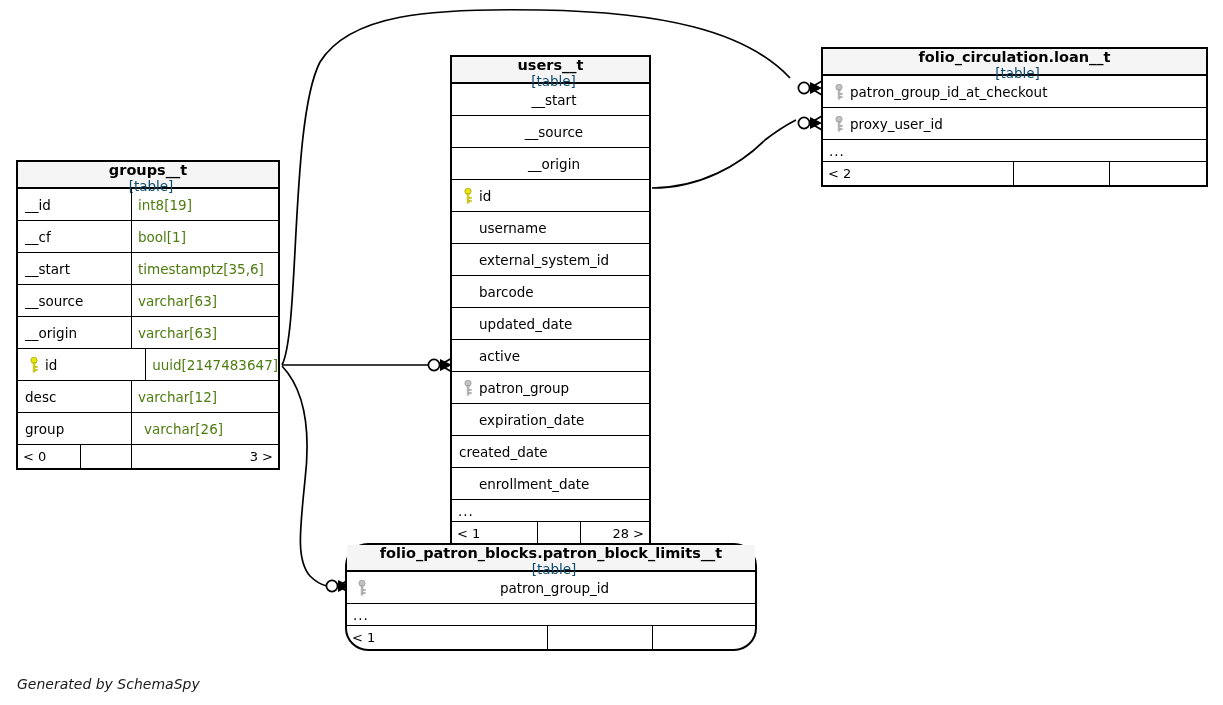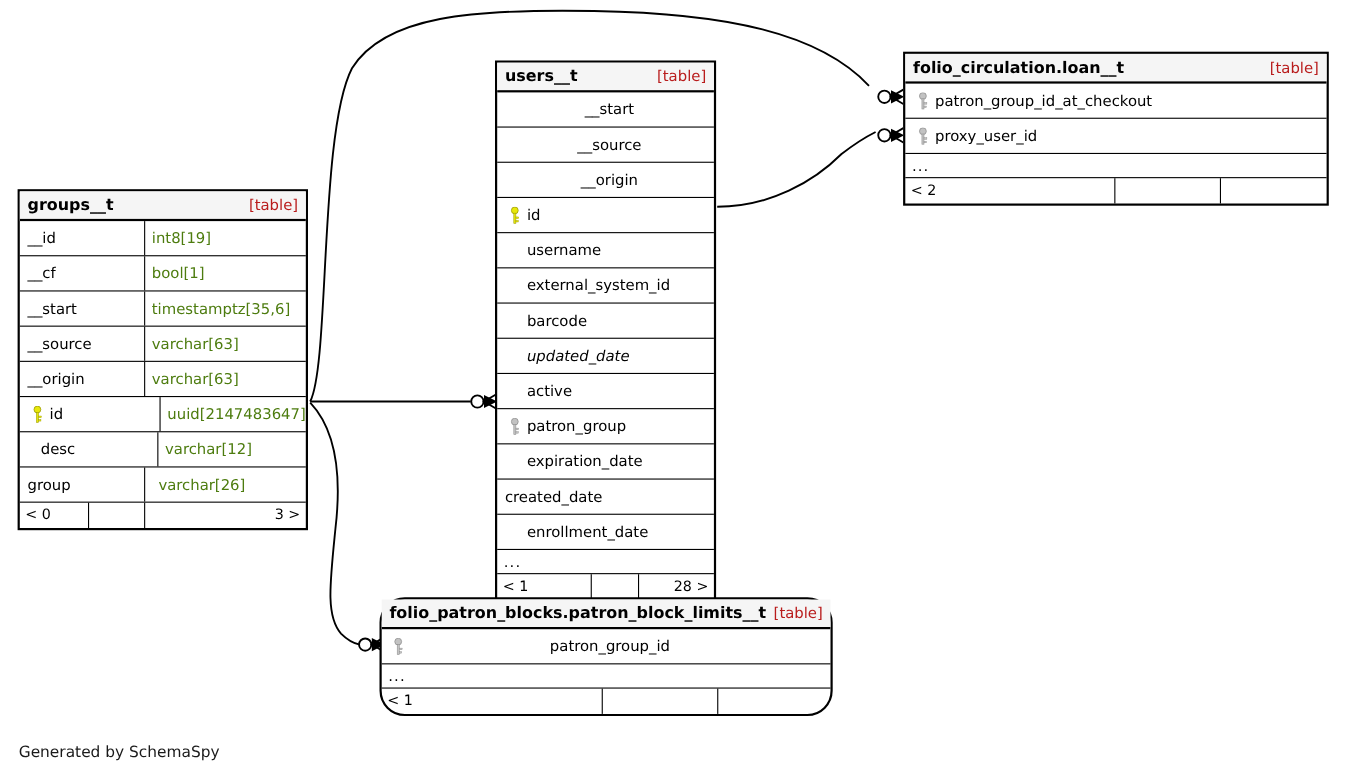--- a/index.html
+++ b/index.html
@@ -37,31 +37,32 @@
   }
   .ent-header {
     box-sizing: border-box;
     background: #f5f5f5;
     border-bottom: 2px solid #000000;
     display: flex;
     align-items: center;
     justify-content: space-between;
     padding: 0 7px;
     height: 27px;
+    flex-direction: column;
   }
   .ent-title {
     font-weight: bold;
     font-size: 14.5px;
     color: #000000;
     white-space: nowrap;
     letter-spacing: 0px;
   }
   .ent-tag {
     font-size: 13.5px;
-    color: #b91c1c;
+    color: #0c4a6e;
     white-space: nowrap;
     padding-left: 6px;
   }
 
   
   .row {
     box-sizing: border-box;
     display: flex;
     height: 32px;
     border-bottom: 1.6px solid #000000;
@@ -135,20 +136,21 @@
   .foot-cell.divider { border-left: 1.6px solid #000000; }
 
   
   #credit {
     position: absolute;
     left: 17px;
     top: 676px;
     font-size: 14px;
     color: #1a1a1a;
     white-space: nowrap;
+    font-style: italic;
   }
 </style>
 </head>
 <body>
 
 <div id="canvas">
 
   <svg id="edges" viewBox="0 0 1223 705" xmlns="http://www.w3.org/2000/svg">
     <defs>
       <g id="crowfoot-left">
@@ -184,21 +186,21 @@
       <path d="M 452,358 L 440,365 L 452,372" fill="none" stroke="#000000" stroke-width="1.7"></path>
     </g>
 
     <g>
       <circle cx="332" cy="586" r="5.6" fill="#ffffff" stroke="#000000" stroke-width="1.7"></circle>
       <path d="M 350,586 L 338,580 L 338,592 Z" fill="#000000"></path>
       <path d="M 350,579 L 338,586 L 350,593" fill="none" stroke="#000000" stroke-width="1.7"></path>
     </g>
   </svg>
 
-  <div class="entity" style="left:16px; top:172px; width:264px;">
+  <div class="entity" style="left:16px; top:160px; width:264px;">
     <div class="ent-header">
       <span class="ent-title">groups__t</span>
       <span class="ent-tag">[table]</span>
     </div>
 
     <div class="row">
       <div class="cell-name" style="width:113px;">__id</div>
       <div class="cell-type" style="flex:1;">int8[19]</div>
     </div>
     <div class="row">
@@ -225,21 +227,21 @@
               <rect x="3.1" y="5.8" width="1.9" height="9.3" fill="#e8e80a" stroke="#9a9a08" stroke-width="0.5"></rect>
               <rect x="5" y="9.2" width="2.6" height="1.5" fill="#e8e80a" stroke="#9a9a08" stroke-width="0.4"></rect>
               <rect x="5" y="12.4" width="2.2" height="1.4" fill="#e8e80a" stroke="#9a9a08" stroke-width="0.4"></rect>
             </svg>
         </span>
         <span>id</span>
       </div>
       <div class="cell-type" style="flex:1;margin-left:24px;">uuid[2147483647]</div>
     </div>
     <div class="row">
-      <div class="cell-name" style="width:113px;margin-left:12px;">desc</div>
+      <div class="cell-name" style="width:113px;">desc</div>
       <div class="cell-type" style="flex:1;">varchar[12]</div>
     </div>
     <div class="row">
       <div class="cell-name" style="width:113px;">group</div>
       <div class="cell-type" style="flex:1;padding-left:12px;">varchar[26]</div>
     </div>
 
     <div class="row-footer">
       <div class="foot-cell" style="width:62px;">&lt; 0</div>
       <div class="foot-cell divider" style="width:51px;"></div>
@@ -278,21 +280,21 @@
     <div class="row">
       <div class="cell-name" style="flex:1; padding-left:27px;">username</div>
     </div>
     <div class="row">
       <div class="cell-name" style="flex:1; padding-left:27px;">external_system_id</div>
     </div>
     <div class="row">
       <div class="cell-name" style="flex:1; padding-left:27px;">barcode</div>
     </div>
     <div class="row">
-      <div class="cell-name" style="flex:1; padding-left:27px;font-style:italic;">updated_date</div>
+      <div class="cell-name" style="flex:1; padding-left:27px;">updated_date</div>
     </div>
     <div class="row">
       <div class="cell-name" style="flex:1; padding-left:27px;">active</div>
     </div>
     <div class="row">
       <div class="cell-name" style="flex:1;">
         <span class="keyslot">
           <svg width="11" height="16" viewBox="0 0 11 16">
               <circle cx="4" cy="3.3" r="3.1" fill="#c2c2c2" stroke="#8f8f8f" stroke-width="0.7"></circle>
               <rect x="3.1" y="5.8" width="1.9" height="9.3" fill="#c2c2c2" stroke="#8f8f8f" stroke-width="0.5"></rect>

